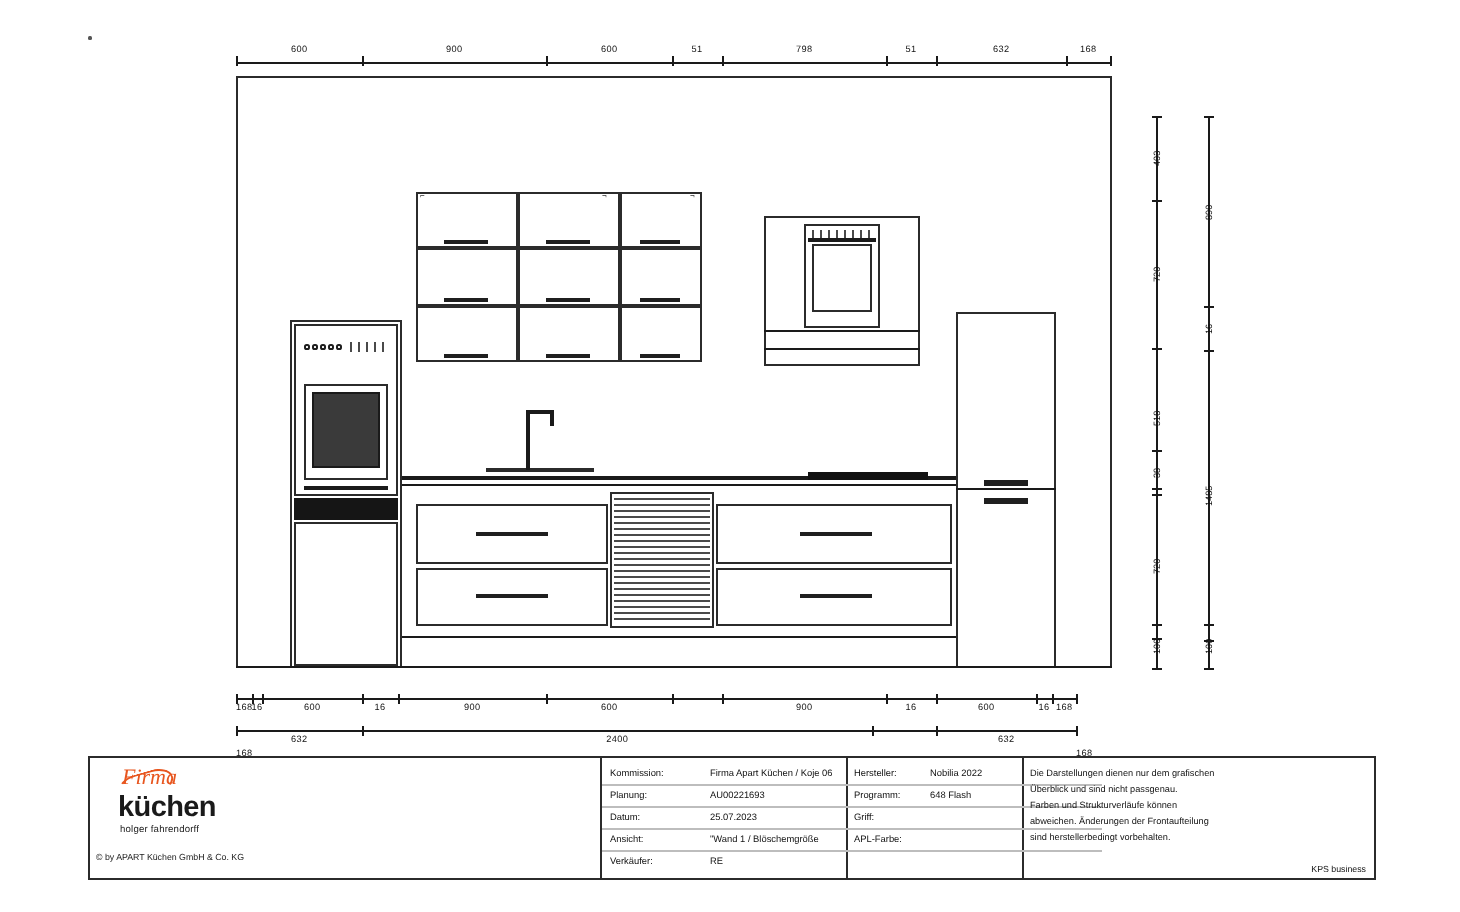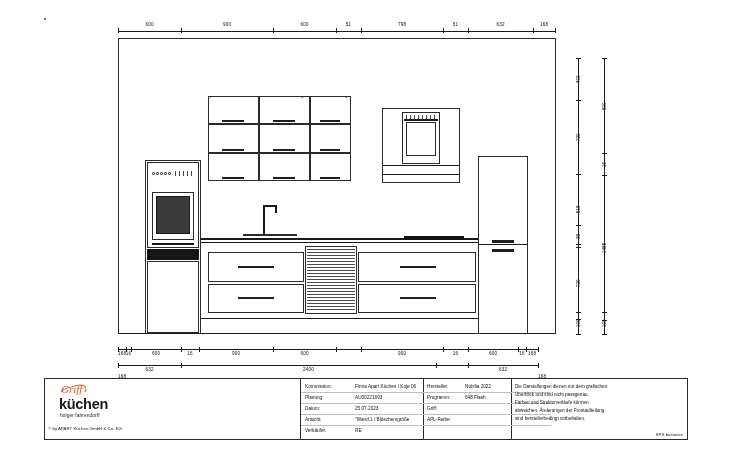--- a/index.html
+++ b/index.html
@@ -254,21 +254,21 @@
   <div id="botdims3">
       <div class="dim" style="left: 118px; top: 374px;">168</div>
       <div class="dim" style="left: 538px; top: 374px;">168</div>
     </div>
 
   <div class="tb">
     <div class="vsep" style="left:255px;"></div>
     <div class="vsep" style="left:378px;"></div>
     <div class="vsep" style="left:466px;"></div>
 
-    <div class="logo-ap" style="left:16px;top:4px;">Griff</div>
+    <div class="logo-ap" style="left:16px;top:4px;">Firma</div>
     <div class="swirl" style="left:14px;top:7px;"></div>
     <div class="logo-k" style="left:14px;top:17px;">küchen</div>
     <div class="logo-sub" style="left:15px;top:34px;">holger  fahrendorff</div>
     <div class="logo-cop" style="left:3px;top:47px;">© by APART Küchen GmbH &amp; Co. KG</div>
 
     <div id="tbcol1">
         <div class="lbl" style="left: 260px; top: 5px;">Kommission:</div>
         <div class="val" style="left: 310px; top: 5px;">Firma Apart Küchen / Koje 06</div>
         <div class="hsep" style="top: 13px; left: 256px; width: 250px; right: auto; background: rgb(189, 189, 189);"></div>
         <div class="lbl" style="left: 260px; top: 16px;">Planung:</div>

